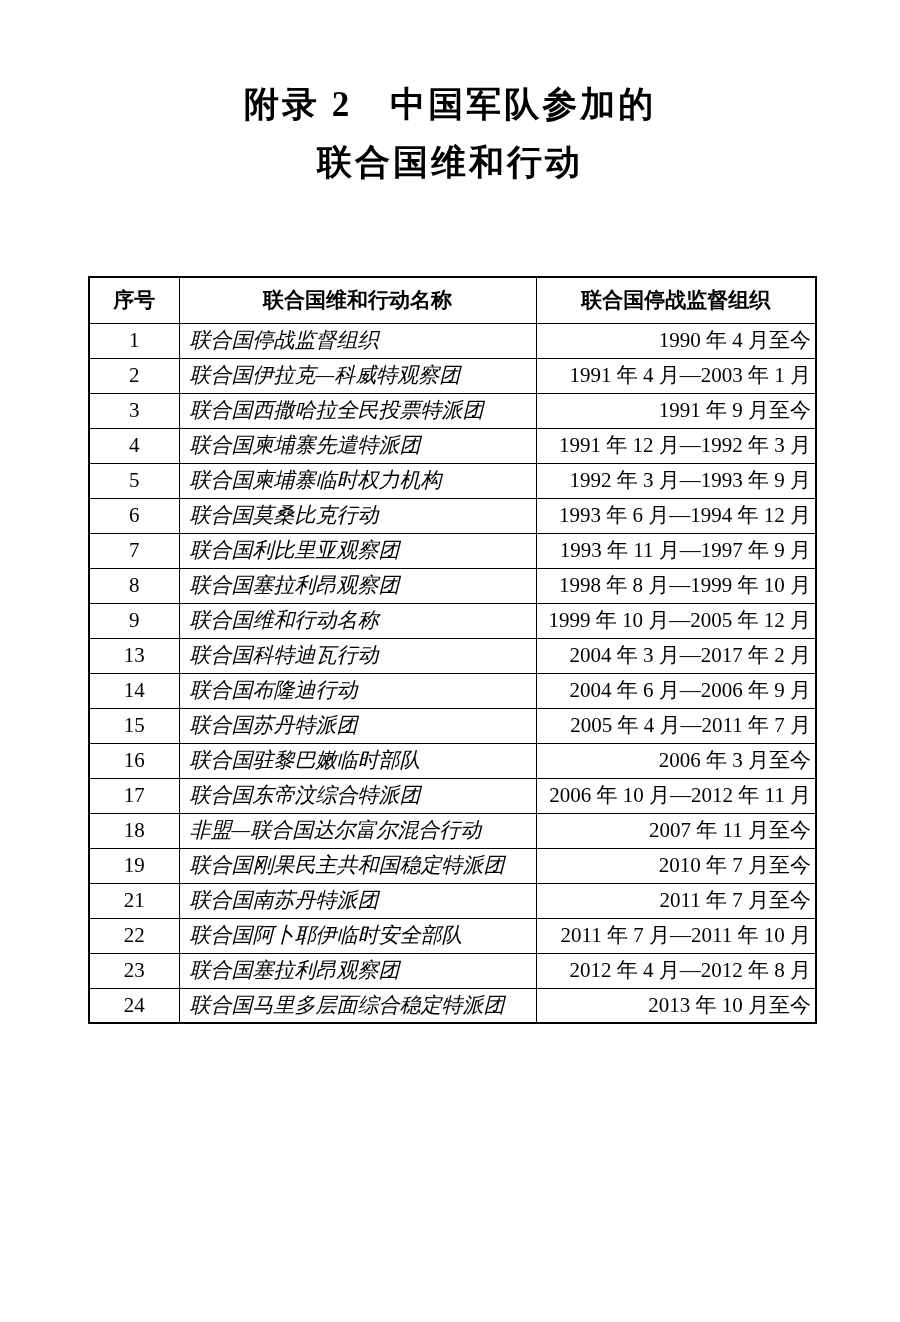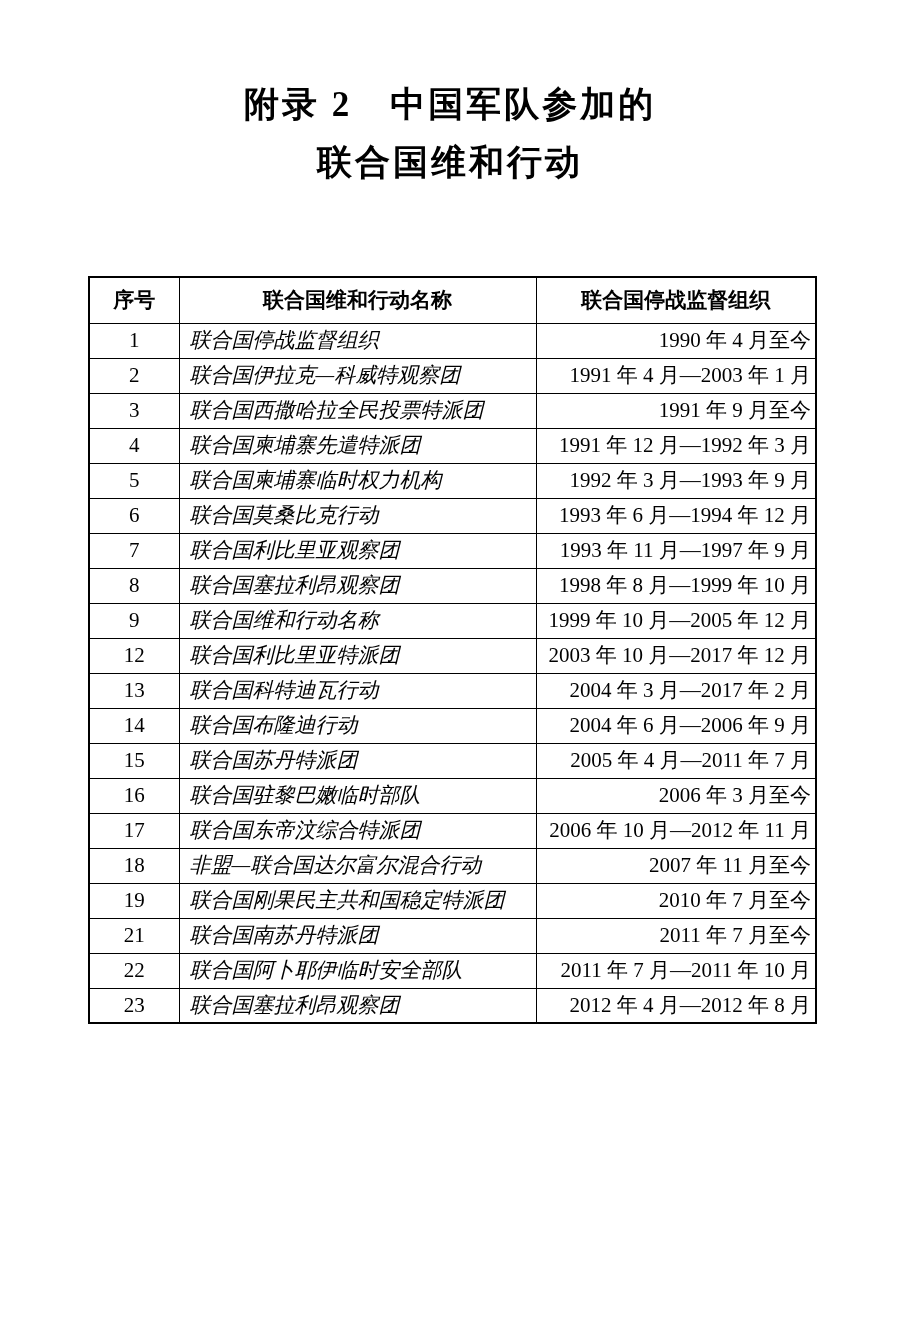--- a/index.html
+++ b/index.html
@@ -135,25 +135,20 @@
           <td class="c0">8</td>
           <td class="c1">联合国塞拉利昂观察团</td>
           <td class="c2">1998 年 8 月—1999 年 10 月</td>
         </tr>
         <tr>
           <td class="c0">9</td>
           <td class="c1">联合国维和行动名称</td>
           <td class="c2">1999 年 10 月—2005 年 12 月</td>
         </tr>
         <tr>
-          <td class="c0">12</td>
-          <td class="c1">联合国利比里亚特派团</td>
-          <td class="c2">2003 年 10 月—2017 年 12 月</td>
-        </tr>
-        <tr>
           <td class="c0">13</td>
           <td class="c1">联合国科特迪瓦行动</td>
           <td class="c2">2004 年 3 月—2017 年 2 月</td>
         </tr>
         <tr>
           <td class="c0">14</td>
           <td class="c1">联合国布隆迪行动</td>
           <td class="c2">2004 年 6 月—2006 年 9 月</td>
         </tr>
         <tr>
@@ -189,16 +184,21 @@
         <tr>
           <td class="c0">22</td>
           <td class="c1">联合国阿卜耶伊临时安全部队</td>
           <td class="c2">2011 年 7 月—2011 年 10 月</td>
         </tr>
         <tr>
           <td class="c0">23</td>
           <td class="c1">联合国塞拉利昂观察团</td>
           <td class="c2">2012 年 4 月—2012 年 8 月</td>
         </tr>
+        <tr>
+          <td class="c0">24</td>
+          <td class="c1">联合国马里多层面综合稳定特派团</td>
+          <td class="c2">2013 年 10 月至今</td>
+        </tr>
       </tbody>
   </table>
 
 </div>
 
 </body></html>

